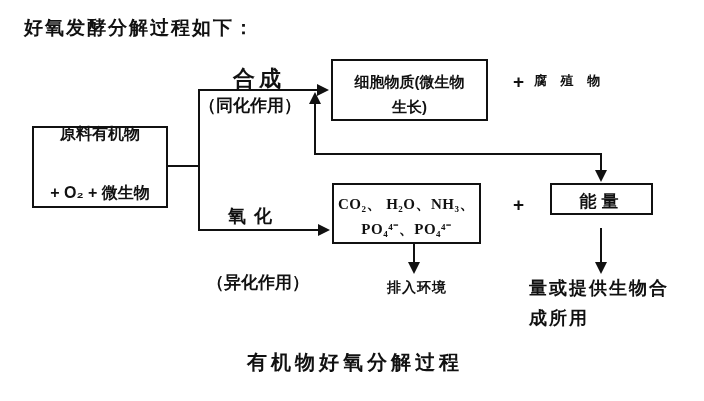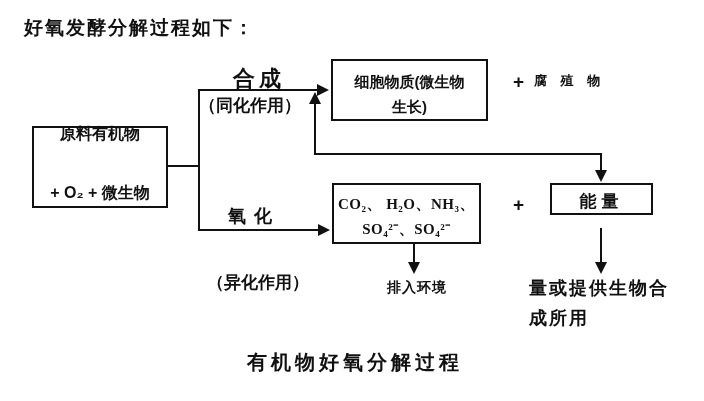--- a/index.html
+++ b/index.html
@@ -56,21 +56,21 @@
   <div class="vline" style="left:600px; top:153px; width:2px; height:19px;"></div>
   <div class="arr down" style="left:595px; top:170px;"></div>
 
   <div class="hline" style="left:198px; top:229px; width:123px; height:2px;"></div>
   <div class="arr right" style="left:318px; top:224px;"></div>
   <div class="lbl" style="left:207px; top:271px; font-size:17px;">（异化作用）</div>
   <div class="lbl" style="left:228px; top:204px; font-size:18px; letter-spacing:8px;">氧化</div>
 
   <div class="box formula" style="left:332px; top:183px; width:149px; height:61px; font-size:15px; line-height:25px;font-family:Liberation Serif, serif;">
     <div>CO₂、 H₂O、NH₃、</div>
-    <div>SO₄²⁻、SO₄²⁻</div>
+    <div>PO₄⁴⁻、PO₄⁴⁻</div>
   </div>
 
   <div class="lbl" style="left:513px; top:194px; font-size:19px;">+</div>
   <div class="box" style="left:550px; top:183px; width:103px; height:32px; font-size:17px; letter-spacing:5px;">
     <div>能量</div>
   </div>
 
   <div class="vline" style="left:413px; top:244px; width:2px; height:20px;"></div>
   <div class="arr down" style="left:408px; top:262px;"></div>
   <div class="lbl" style="left:387px; top:279px; font-size:14px; letter-spacing:1px;">排入环境</div>

